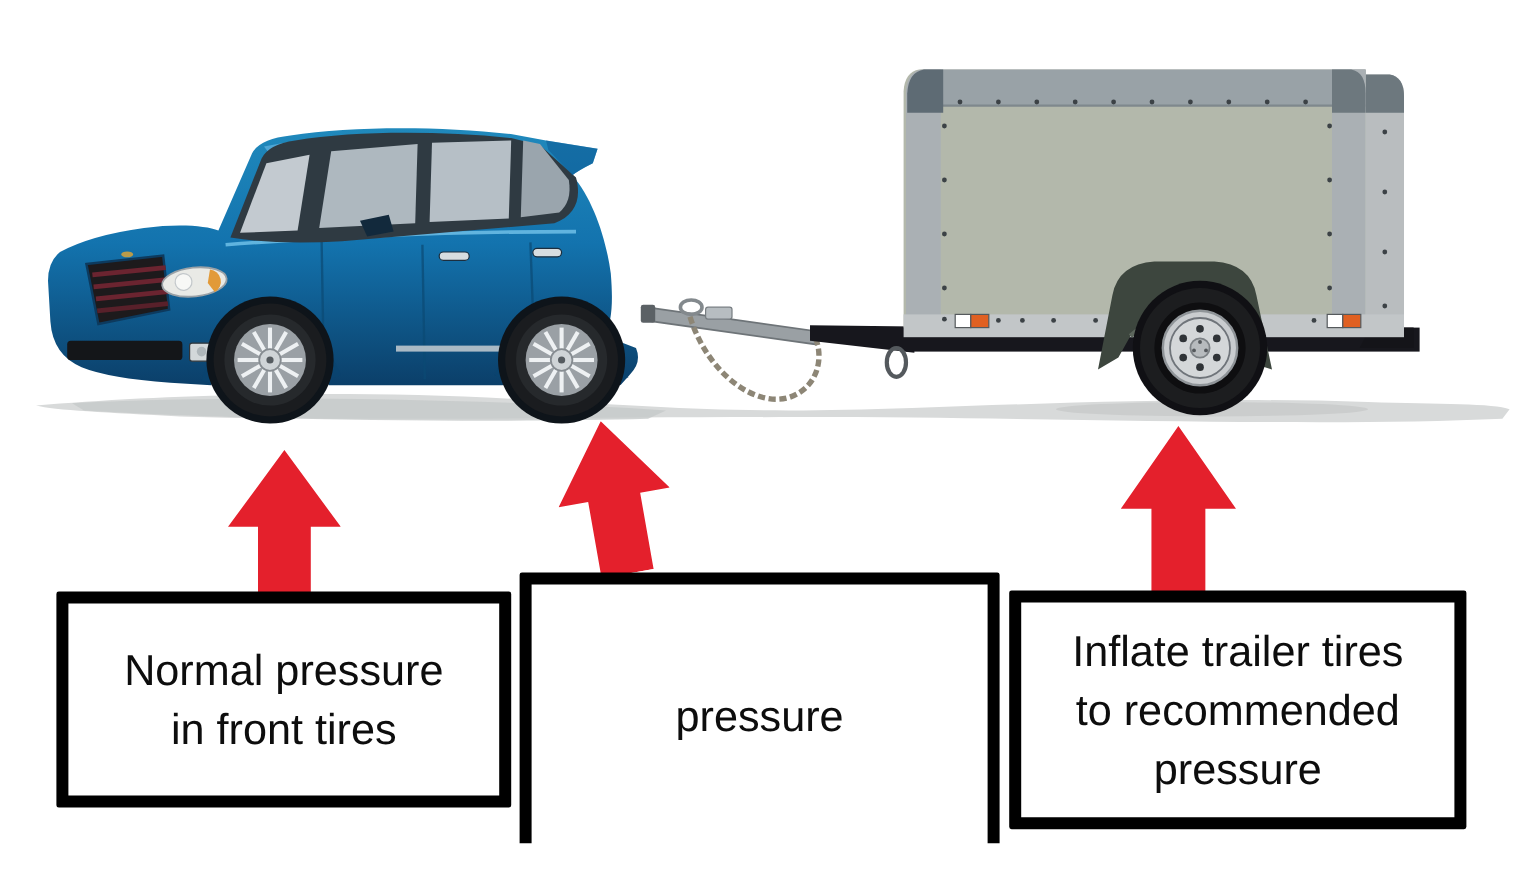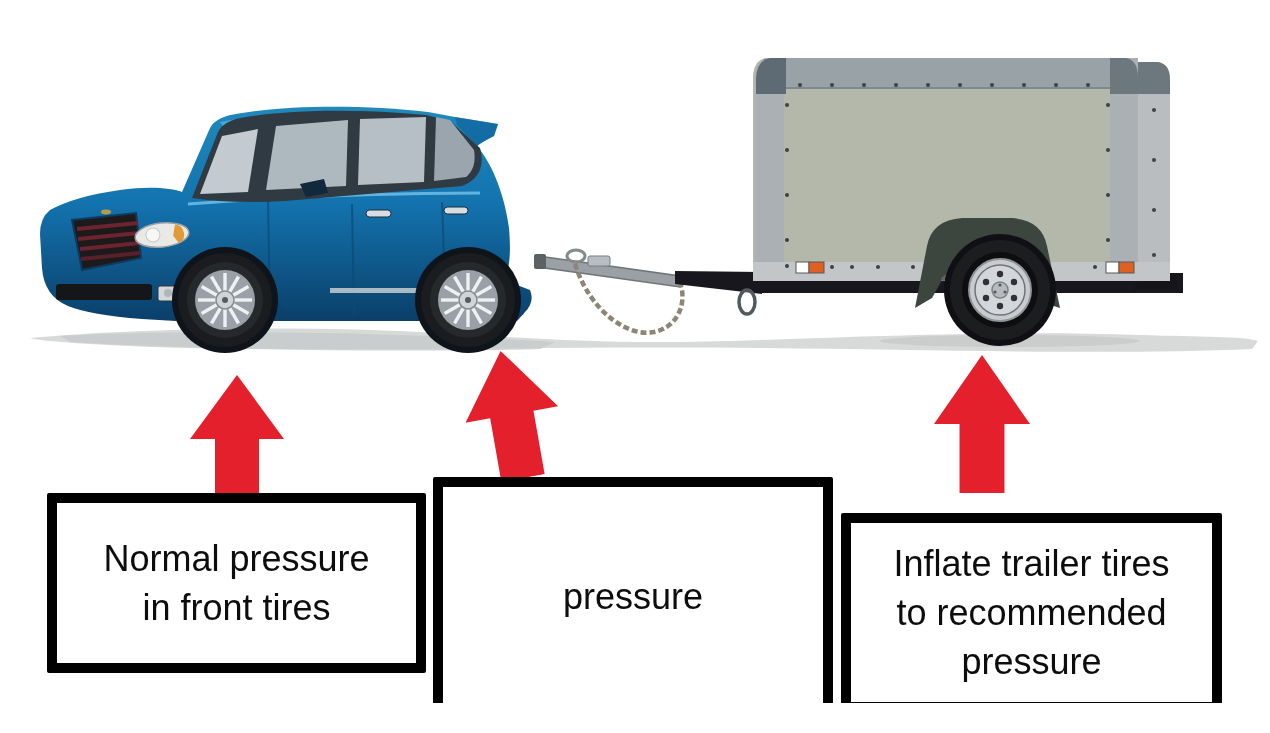--- a/index.html
+++ b/index.html
@@ -12,21 +12,21 @@
   
   .label-box{
     position:absolute;box-sizing:border-box;background:#ffffff;
     border:10px solid #000;border-radius:2px;
     display:flex;flex-direction:column;justify-content:center;align-items:center;
     z-index:5;color:#0d0d0d;font-size:36px;line-height:49px;text-align:center;
     font-family:"Liberation Sans", sans-serif;
   }
   .box-1{left:47px;top:493px;width:379px;height:180px;}
   .box-2{left:433px;top:477px;width:400px;height:238px;line-height:51px;}
-  .box-3{left:841px;top:492px;width:381px;height:199px;margin-top:21px;}
+  .box-3{left:841px;top:492px;width:381px;height:199px;}
   
   .up-arrow{position:absolute;z-index:4;}
   .arrow-1{left:190px;top:375px;width:94px;height:128px;}
   .arrow-2{left:476px;top:349px;width:94px;height:129px;transform:rotate(-10deg);transform-origin:50% 100%;}
   .arrow-3{left:934px;top:355px;width:96px;height:138px;}
   .ground{left:0;top:0;z-index:1;}
   .car{left:30px;top:100px;z-index:3;}
   .trailer{left:530px;top:50px;z-index:2;}
 </style>
 </head>

